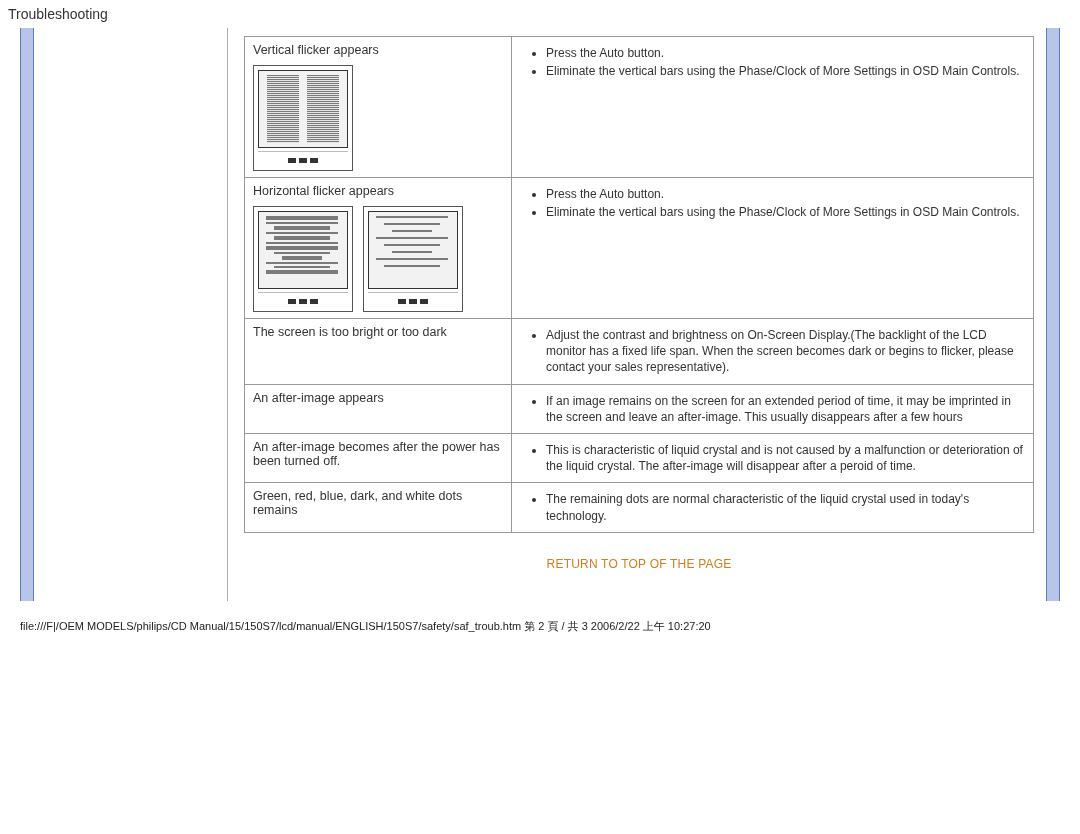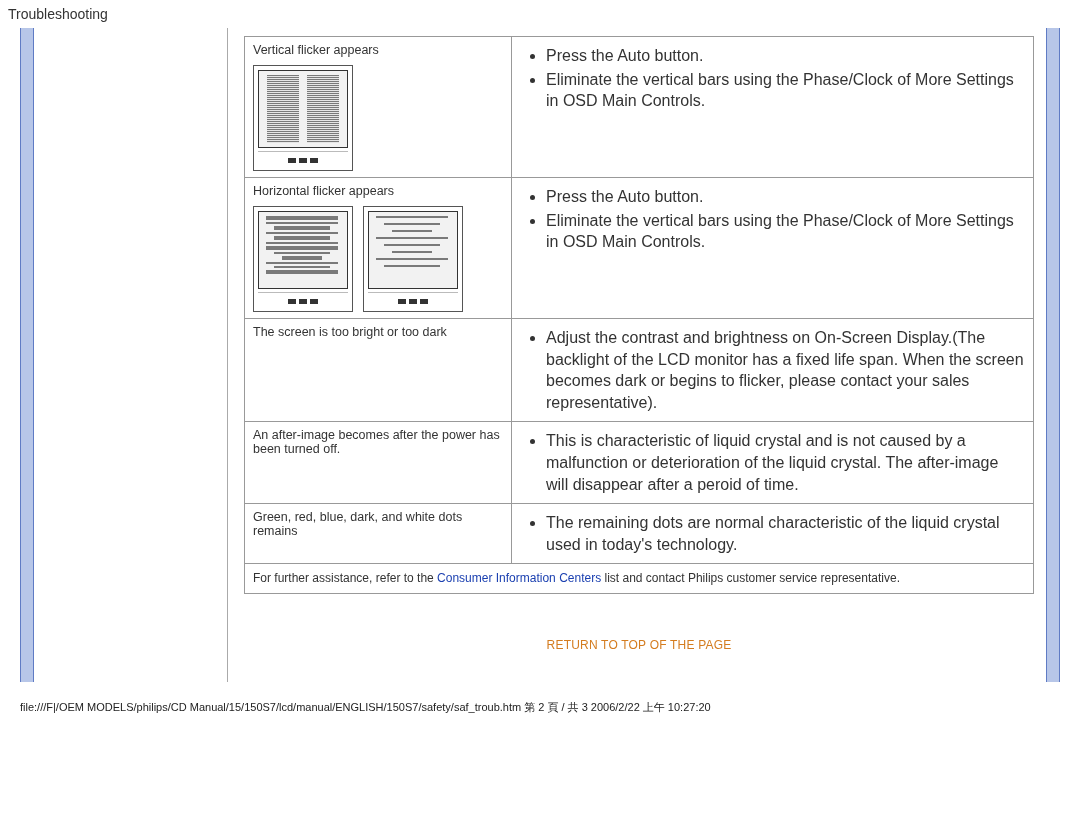--- a/index.html
+++ b/index.html
@@ -45,35 +45,35 @@
     border: 1px solid #999;
     padding: 6px 8px;
     vertical-align: top;
   }
   td.left-col { width: 250px; }
   ul {
     padding-left: 26px;
     margin: 2px 0;
   }
   ul li {
-    font-size: 16px;
+    font-size: 12px;
     list-style-type: disc;
     margin-bottom: 2px;
     line-height: 1.35;
   }
   .footer-row td {
     font-size: 12px;
     line-height: 1.4;
   }
   .footer-row .link { color: #1a3fb0; }
   .return {
     text-align: center;
     color: #d47c1f;
     font-size: 12px;
-    margin-top: 44px;
+    margin-top: 24px;
     letter-spacing: 0.2px;
   }
   .page-footer {
     font-size: 11px;
     color: #222;
     padding: 10px 0 10px 20px;
     margin-top: 8px;
   }
   
   .mon-wrap { display:flex; gap:10px; margin-top:8px; }
@@ -224,20 +224,30 @@
         <td class="left-col">
           <div>The screen is too bright or too dark</div>
         </td>
         <td>
           <ul>
                 <li>Adjust the contrast and brightness on On-Screen Display.(The backlight of the LCD monitor has a fixed life span. When the screen becomes dark or begins to flicker, please contact your sales representative).</li>
               </ul>
         </td>
       </tr>
 
+      <tr>
+        <td class="left-col">
+          <div>An after-image appears</div>
+        </td>
+        <td>
+          <ul>
+                <li>If an image remains on the screen for an extended period of time, it may be imprinted in the screen and leave an after-image. This usually disappears after a few hours</li>
+              </ul>
+        </td>
+      </tr>
 
       <tr>
         <td class="left-col">
           <div>An after-image becomes after the power has been turned off.</div>
         </td>
         <td>
           <ul>
                 <li>This is characteristic of liquid crystal and is not caused by a malfunction or deterioration of the liquid crystal. The after-image will disappear after a peroid of time.</li>
               </ul>
         </td>
@@ -247,27 +257,20 @@
         <td class="left-col">
           <div>Green, red, blue, dark, and white dots remains</div>
         </td>
         <td>
           <ul>
                 <li>The remaining dots are normal characteristic of the liquid crystal used in today's technology.</li>
               </ul>
         </td>
       </tr>
 
-      <tr class="footer-row">
-        <td colspan="2">
-          <span>For further assistance, refer to the </span>
-          <span class="link">Consumer Information Centers</span>
-          <span> list and contact Philips customer service representative.</span>
-        </td>
-      </tr>
     </tbody>
       </table>
 
     <div class="return">RETURN TO TOP OF THE PAGE</div>
   </div>
 
   <div class="side-right"></div>
 </div>
 
 <div class="page-footer">file:///F|/OEM MODELS/philips/CD Manual/15/150S7/lcd/manual/ENGLISH/150S7/safety/saf_troub.htm 第 2 頁 / 共 3 2006/2/22 上午 10:27:20</div>

